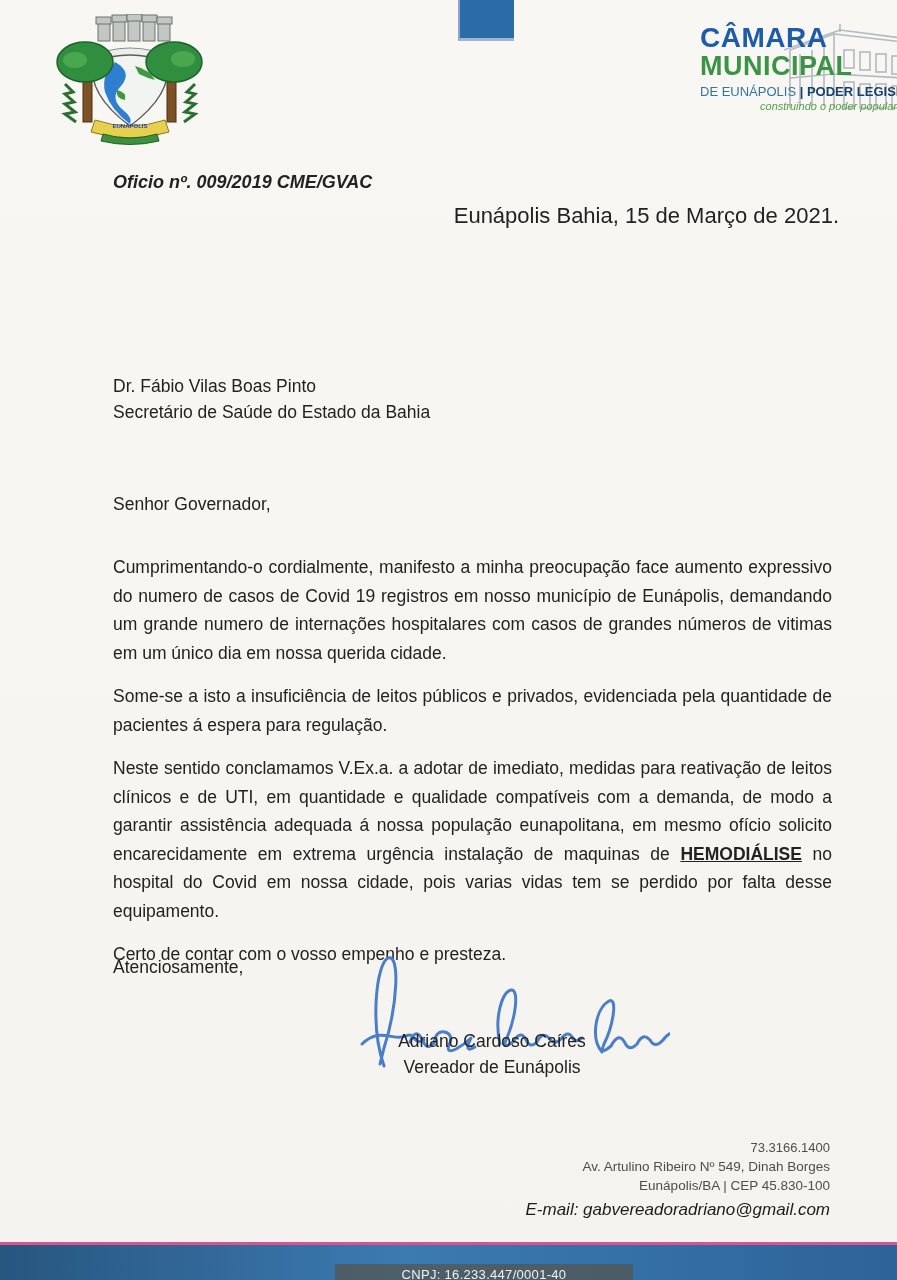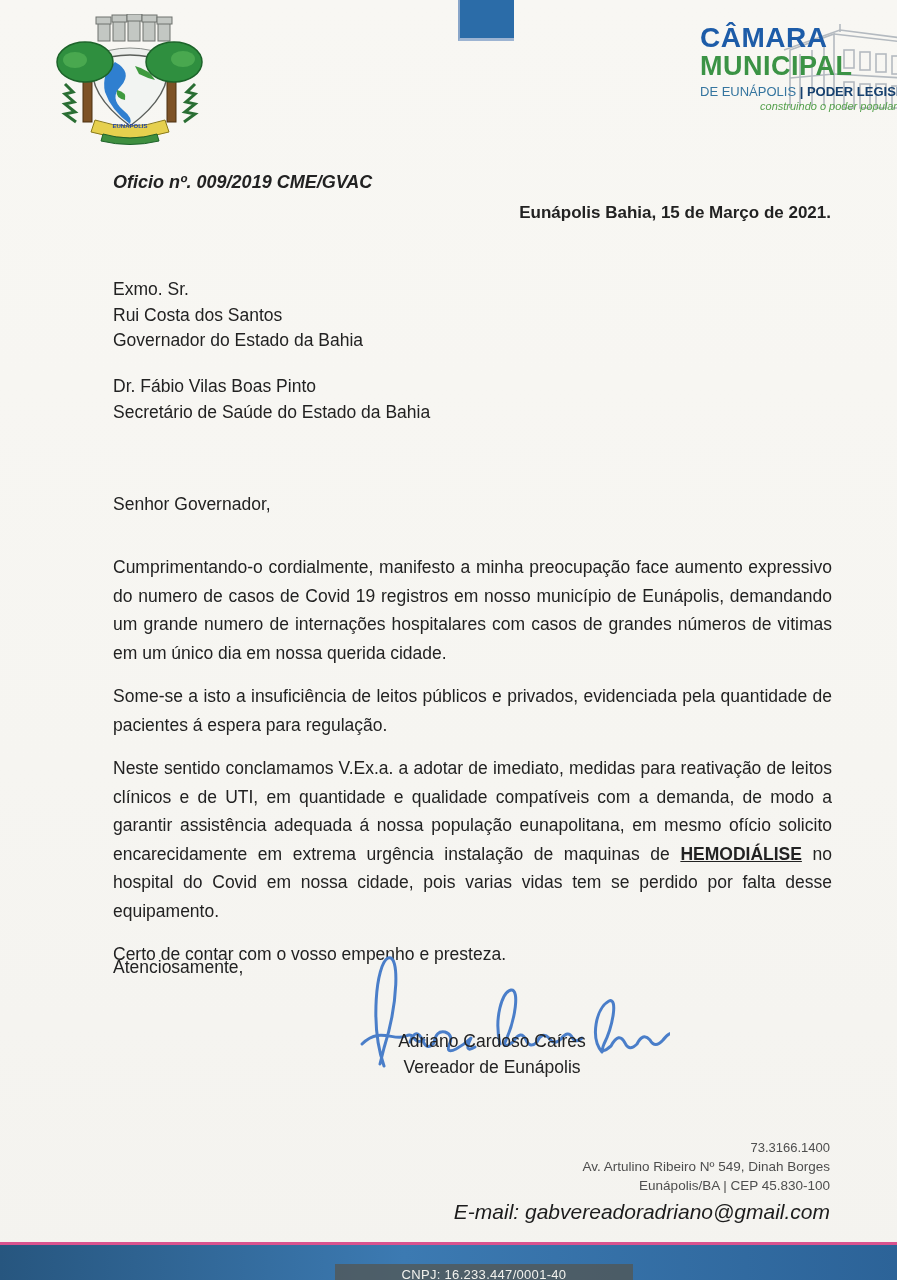--- a/index.html
+++ b/index.html
@@ -23,36 +23,36 @@
   
   .logo{position:absolute;left:700px;top:24px;width:197px;height:110px;}
   .logo .building{position:absolute;left:82px;top:-4px;width:130px;height:92px;}
   .logo .l1{position:relative;font-weight:bold;font-size:28px;line-height:28px;letter-spacing:.5px;}
   .logo .l2{position:relative;font-weight:bold;font-size:27px;line-height:28px;letter-spacing:.5px;}
   .logo .l3{position:relative;font-size:13px;margin-top:4px;white-space:nowrap;}
   .logo .l3 b{font-weight:bold;}
   .logo .tagline{position:relative;font-style:italic;font-size:11px;margin-top:1px;text-align:right;white-space:nowrap;}
   
   .ref-line{position:absolute;left:113px;top:172px;font-weight:bold;font-style:italic;font-size:18px;}
-  .date-line{position:absolute;left:113px;top:203px;width:718px;text-align:right;font-size:17px;font-weight:bold;}
+  .date-line{position:absolute;left:121px;top:203px;width:718px;text-align:right;font-size:22px;}
   .recipient{position:absolute;left:113px;top:277px;font-size:17.5px;line-height:25.5px;}
   .cc{position:absolute;left:113px;top:374px;font-size:17.5px;line-height:25.5px;}
   .salutation{position:absolute;left:113px;top:494px;font-size:17.5px;}
   .body-flow{position:absolute;left:113px;top:553px;width:719px;font-size:17.5px;line-height:28.5px;}
   .body-flow p{margin:0 0 15px 0;text-align:justify;}
   .body-flow p.last{text-align:left;}
   .hl{font-weight:bold;text-decoration:underline;}
   .closing{position:absolute;left:113px;top:957px;font-size:17.5px;}
   .signature-svg{position:absolute;left:350px;top:948px;width:320px;height:126px;pointer-events:none;}
   .signer{position:absolute;left:352px;top:1028px;width:280px;text-align:center;font-size:17.5px;line-height:26px;}
   
   .f-phone{position:absolute;left:400px;top:1140px;width:430px;text-align:right;font-size:13px;color:#4e4e4e;}
   .f-addr1{position:absolute;left:400px;top:1159px;width:430px;text-align:right;font-size:13.5px;color:#4e4e4e;}
   .f-addr2{position:absolute;left:400px;top:1178px;width:430px;text-align:right;font-size:13.5px;color:#4e4e4e;}
-  .f-email{position:absolute;left:400px;top:1200px;width:430px;text-align:right;font-style:italic;font-size:21px;color:#1c1c1c;}
+  .f-email{position:absolute;left:400px;top:1200px;width:430px;text-align:right;font-style:italic;font-size:17px;color:#1c1c1c;}
   .bar-pink{position:absolute;left:0;top:1242px;width:897px;height:3px;background:#d9538f;}
   .bar-blue{position:absolute;left:0;top:1245px;width:897px;height:35px;
     background:linear-gradient(90deg,#27567f 0%,#3c7ab2 40%,#366f a8 55%,#2c6398 100%);
     background:linear-gradient(90deg,#27567f 0%,#3c7ab2 45%,#2c6398 100%);}
   .bar-gray{position:absolute;left:335px;top:1230px;width:298px;height:50px;
     background:rgba(84,84,78,.72);z-index:3;text-align:center;margin-top:34px;}
   .bar-gray .cnpj{margin-top:3px;font-size:13px;color:#f2f2ee;letter-spacing:.3px;}
   .bar-gray .site{margin-top:11px;font-size:15px;color:#d9e6f2;letter-spacing:.6px;}
 </style>
 </head>
@@ -125,25 +125,20 @@
     </svg>
     <div class="l1" style="color:#1d5ca8">CÂMARA</div>
     <div class="l2" style="color:#3b9345">MUNICIPAL</div>
     <div class="l3"><span style="color:#35759f">DE EUNÁPOLIS </span><b style="color:#16406e">| PODER LEGISLATIVO</b></div>
     <div class="tagline" style="color:#55a04c">construindo o poder popular</div>
   </div>
 
   <div class="ref-line">Oficio nº. 009/2019 CME/GVAC</div>
   <div class="date-line">Eunápolis Bahia, 15 de Março de 2021.</div>
 
-  <div class="recipient">
-    <div>Exmo. Sr.</div>
-    <div>Rui Costa dos Santos</div>
-    <div>Governador do Estado da Bahia</div>
-  </div>
 
   <div class="cc">
     <div>Dr. Fábio Vilas Boas Pinto</div>
     <div>Secretário de Saúde do Estado da Bahia</div>
   </div>
 
   <div class="salutation">Senhor Governador,</div>
 
   <div class="body-flow">
     <p>Cumprimentando-o cordialmente, manifesto a minha preocupação face aumento expressivo do numero de casos de Covid 19 registros em nosso município de Eunápolis, demandando um grande numero de internações hospitalares com casos de grandes números de vitimas em um único dia em nossa querida cidade.</p>

